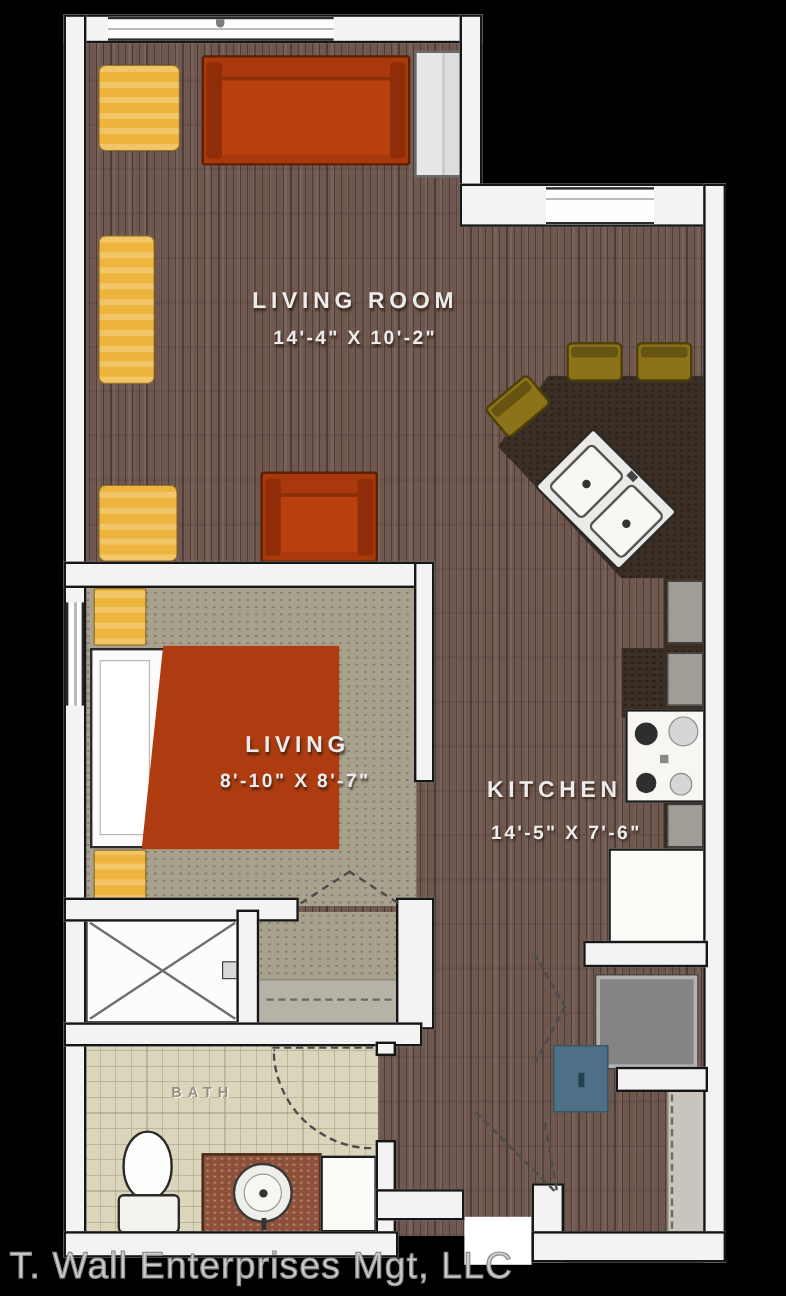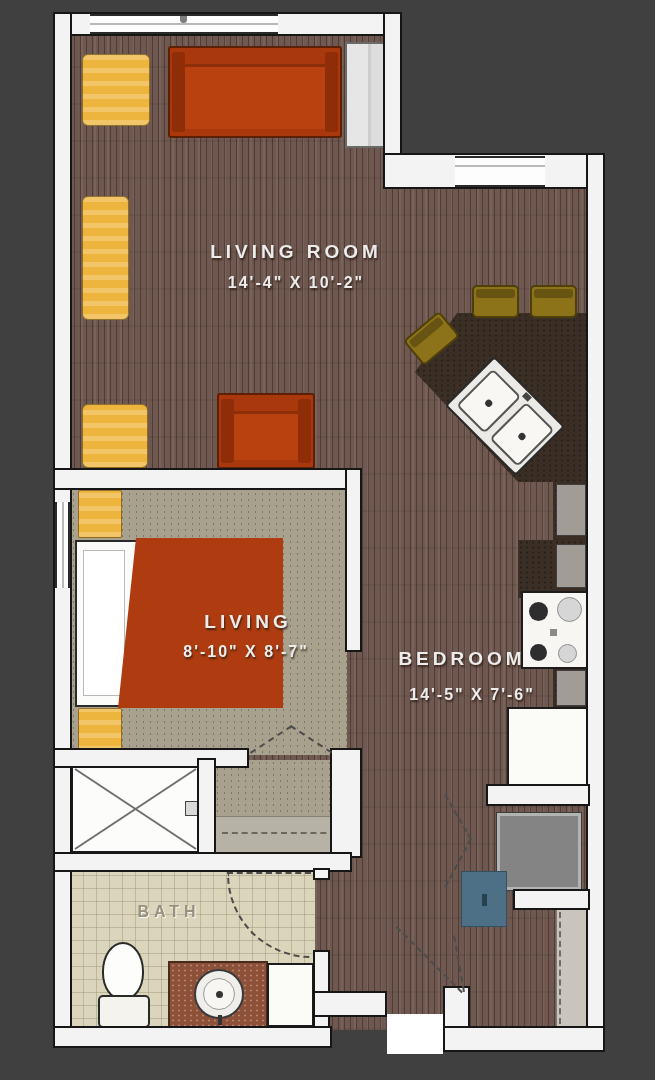--- a/index.html
+++ b/index.html
@@ -1,16 +1,16 @@
 <!DOCTYPE html>
 <html><head>
 <meta charset="utf-8">
 <style>
   html,body{margin:0;padding:0;background:#ffffff;}
-  #canvas{position:relative;width:655px;height:1080px;background:#404040;overflow:hidden;
+  #canvas{position:relative;width:655px;height:1080px;background:#000000;overflow:hidden;
           font-family:"Liberation Sans", sans-serif;}
   .abs{position:absolute;box-sizing:border-box;}
 
   
   .wood{background-color:#6e5850;
         background-image:
           repeating-linear-gradient(90deg, rgba(20,8,4,.35) 0 1px, rgba(0,0,0,0) 1px 6px),
           repeating-linear-gradient(90deg, rgba(255,230,210,.07) 0 2px, rgba(0,0,0,0) 2px 13px),
           repeating-linear-gradient(0deg, rgba(0,0,0,.06) 0 2px, rgba(0,0,0,0) 2px 37px);}
   .carpet{background-color:#a8a18d;
@@ -195,19 +195,21 @@
 
   <div class="dash" style="left:227px;top:872px;width:84px;"></div>
   <div class="abs" style="left:227px;top:874px;width:84px;height:84px;border-left:2px dashed #4c4c4c;border-bottom:2px dashed #4c4c4c;border-bottom-left-radius:100% 100%;"></div>
 
   <div class="label name" style="left:296px;top:241px;">LIVING ROOM</div>
   <div class="label dims" style="left:296px;top:274px;">14'-4" X 10'-2"</div>
 
   <div class="label name" style="left:248px;top:611px;">LIVING</div>
   <div class="label dims" style="left:246px;top:643px;">8'-10" X 8'-7"</div>
 
-  <div class="label name" style="left:462px;top:648px;">BEDROOM</div>
+  <div class="label name" style="left:462px;top:648px;">KITCHEN</div>
   <div class="label dims" style="left:472px;top:686px;">14'-5" X 7'-6"</div>
 
-  <div class="label" style="left:169px;top:903px;font-size:16px;letter-spacing:5px;color:#97927f;text-shadow:1px 1px 0 rgba(255,255,255,.85);">BATH</div>
-
+  <div class="label" style="left:169px;top:903px;font-size:12px;letter-spacing:5px;color:#97927f;text-shadow:1px 1px 0 rgba(255,255,255,.85);">BATH</div>
+
+  <div class="abs" style="left:8px;top:1037px;font-size:31px;font-weight:400;color:#cdcdcd;
+              -webkit-text-stroke:1px #8f8f8f;letter-spacing:1px;white-space:nowrap;">T. Wall Enterprises Mgt, LLC</div>
 
 </div>
 
 </body></html>

